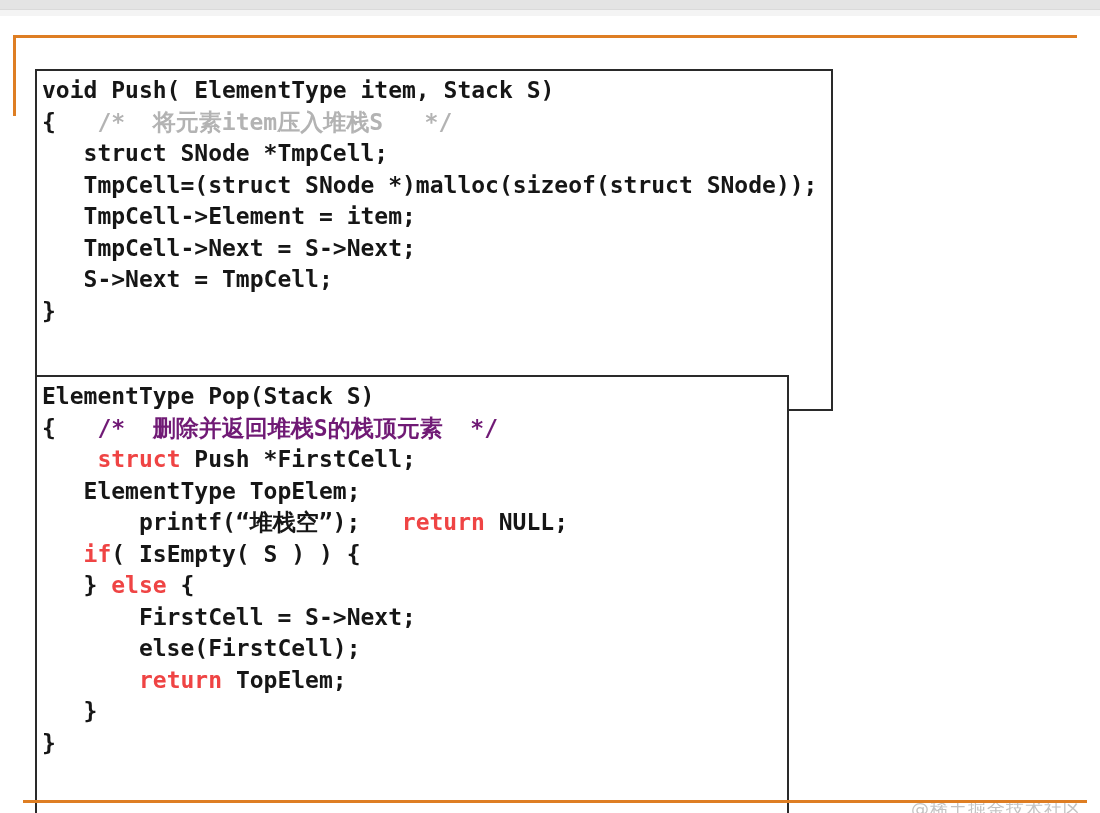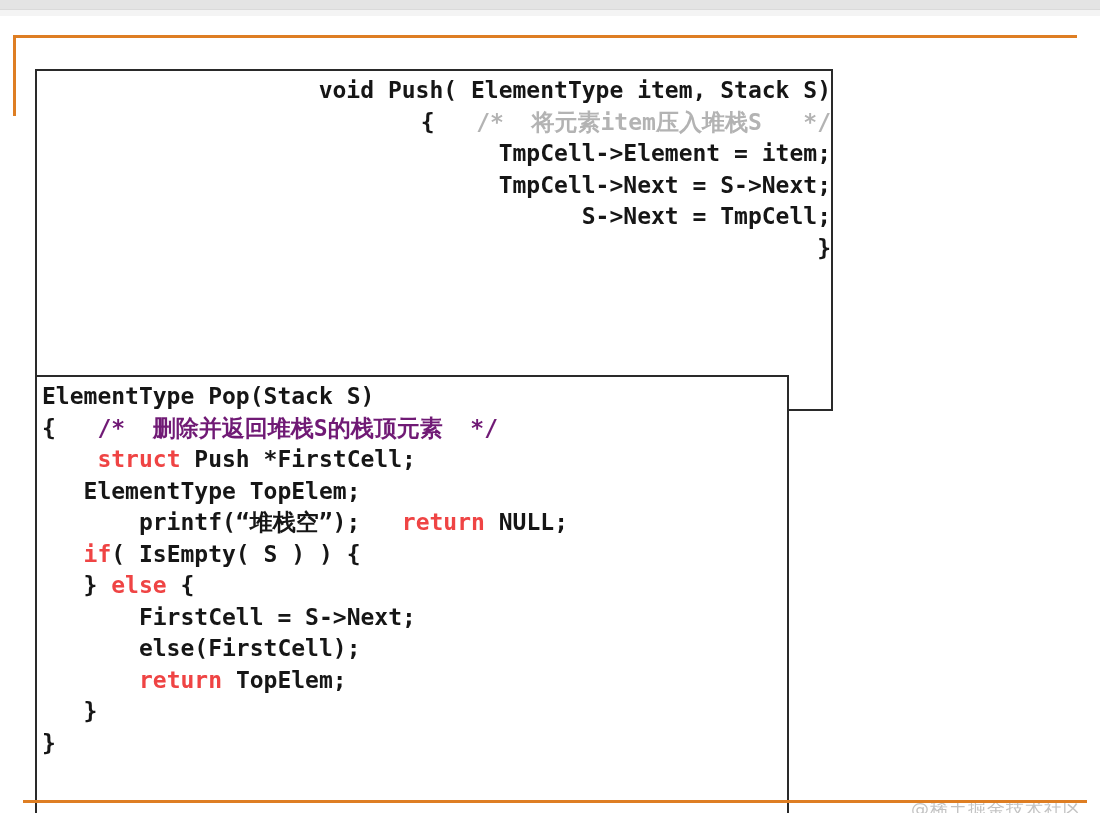--- a/index.html
+++ b/index.html
@@ -36,21 +36,21 @@
   .code-box{
     position:absolute;
     background:#ffffff;
     border:2px solid #2a2a2a;
     padding:4px 0 0 5px;
     box-sizing:border-box;
     font-family:"DejaVu Sans Mono","Liberation Mono",monospace;
     font-weight:bold;
     font-size:23px;
   }
-  .box-push{left:35px;top:69px;width:798px;height:342px;text-align:right;}
+  .box-push{left:35px;top:69px;width:798px;height:342px;}
   .box-pop {left:35px;top:375px;width:754px;height:450px;}
   .code-line{
     white-space:pre;
     height:31.5px;
     line-height:31.5px;
   }
   .seg-code{color:#161616;}
   .seg-kw{color:#ef4444;margin-top:20px;}
   .seg-cm1{color:#b3b3b3;}
   .seg-cm2{color:#701a75;}
@@ -67,20 +67,22 @@
 <div class="screen">
   <div class="top-bar"></div>
   <div class="top-bar2"></div>
 
   <div class="frame-top"></div>
   <div class="frame-left"></div>
 
   <div class="code-box box-push">
       <div class="code-line"><span class="seg-code">void Push( ElementType item, Stack S)</span></div>
       <div class="code-line"><span class="seg-code">{   </span><span class="seg-cm1">/*  将元素item压入堆栈S   */</span></div>
+      <div class="code-line"><span class="seg-code">   struct SNode *TmpCell;</span></div>
+      <div class="code-line"><span class="seg-code">   TmpCell=(struct SNode *)malloc(sizeof(struct SNode));</span></div>
       <div class="code-line"><span class="seg-code">   TmpCell-&gt;Element = item;</span></div>
       <div class="code-line"><span class="seg-code">   TmpCell-&gt;Next = S-&gt;Next;</span></div>
       <div class="code-line"><span class="seg-code">   S-&gt;Next = TmpCell;</span></div>
       <div class="code-line"><span class="seg-code">}</span></div>
     </div>
 
   <div class="code-box box-pop">
       <div class="code-line"><span class="seg-code">ElementType Pop(Stack S)</span></div>
       <div class="code-line"><span class="seg-code">{   </span><span class="seg-cm2">/*  删除并返回堆栈S的栈顶元素  */</span></div>
       <div class="code-line"><span class="seg-code">    </span><span class="seg-kw">struct</span><span class="seg-code"> Push *FirstCell;</span></div>

